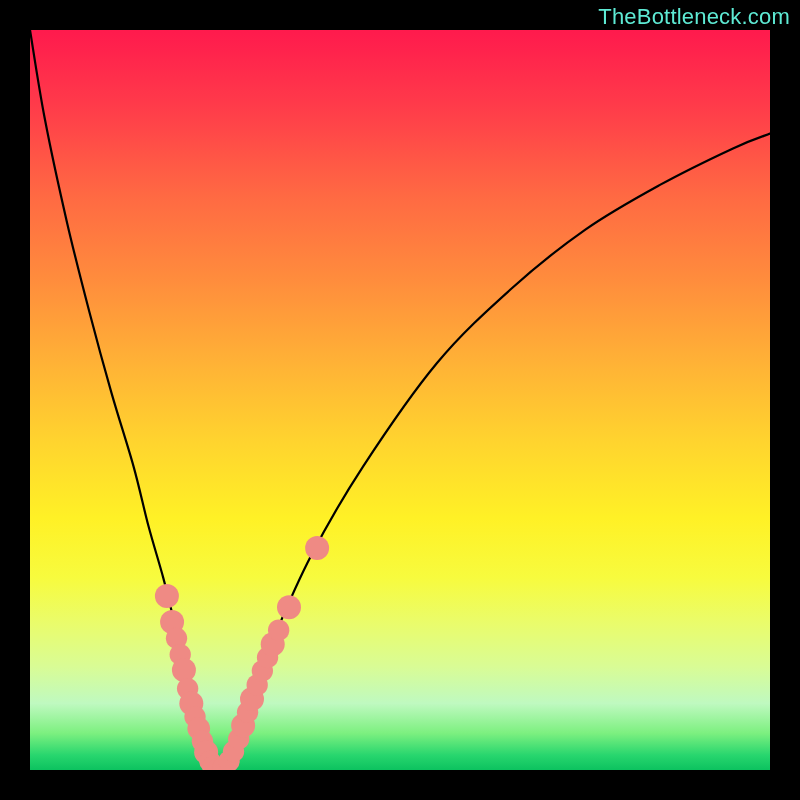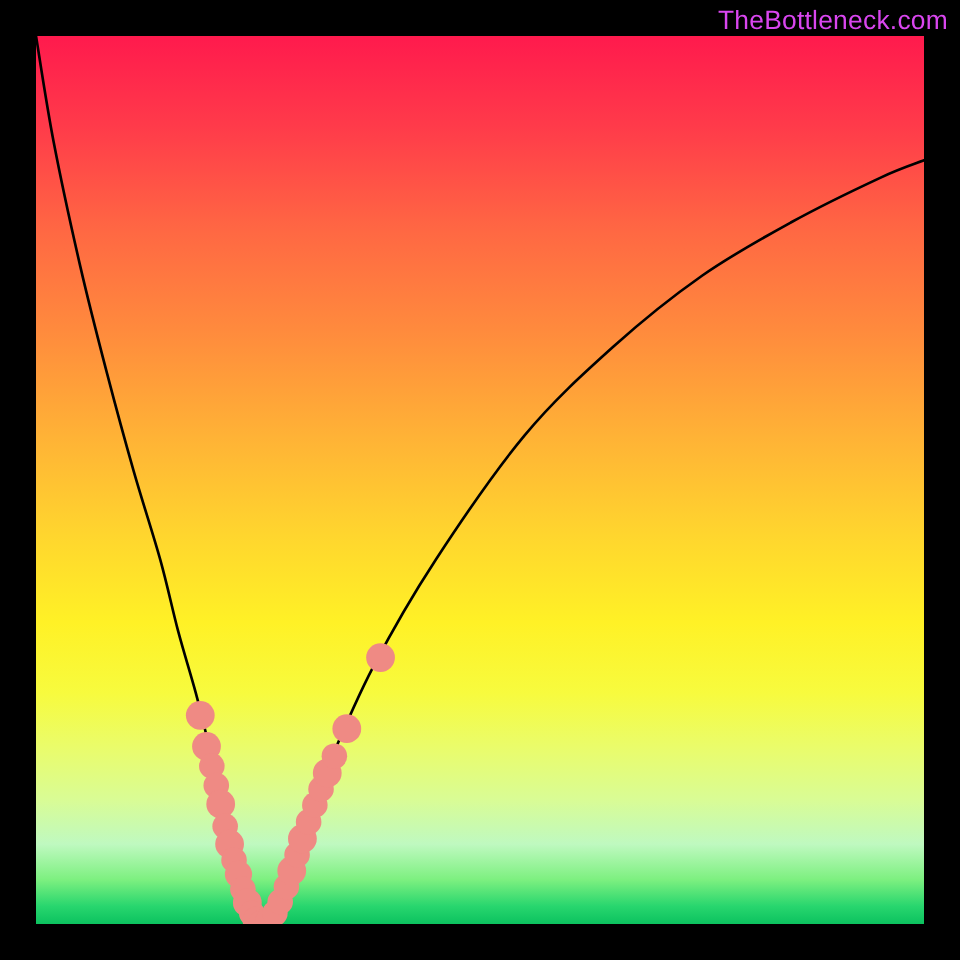--- a/index.html
+++ b/index.html
@@ -38,21 +38,21 @@
       #bff9c0 91%,
       #7df080 95%,
       #28d66e 98%,
       #0cc25f 100%
     );
   }
   .watermark {
     position: absolute;
     top: 4px;
     right: 10px;
-    color: #d946ef;
+    color: #5eead4;
     font-size: 22px;
     font-weight: 400;
     letter-spacing: 0.2px;
     pointer-events: none;
   }
   svg.curve-layer {
     position: absolute;
     left: 0;
     top: 0;
     width: 740px;

